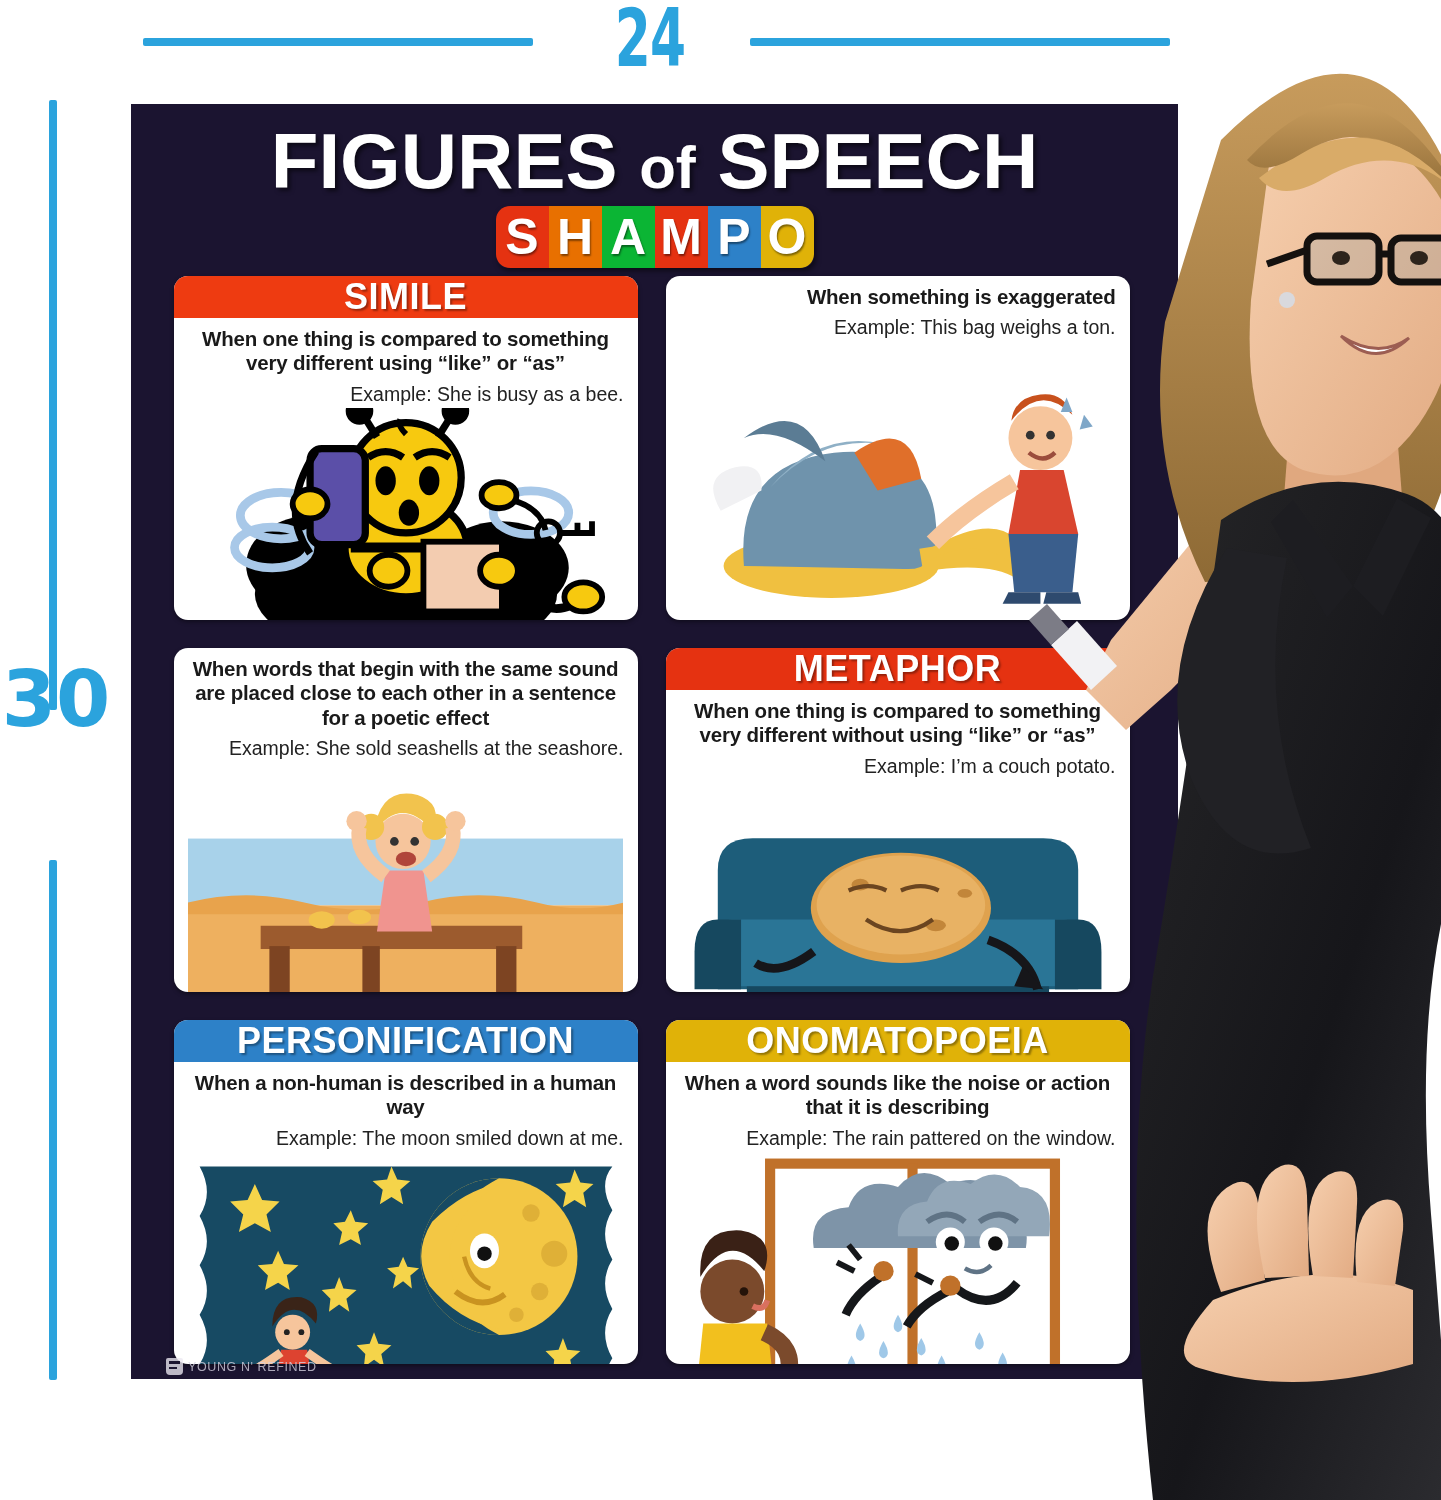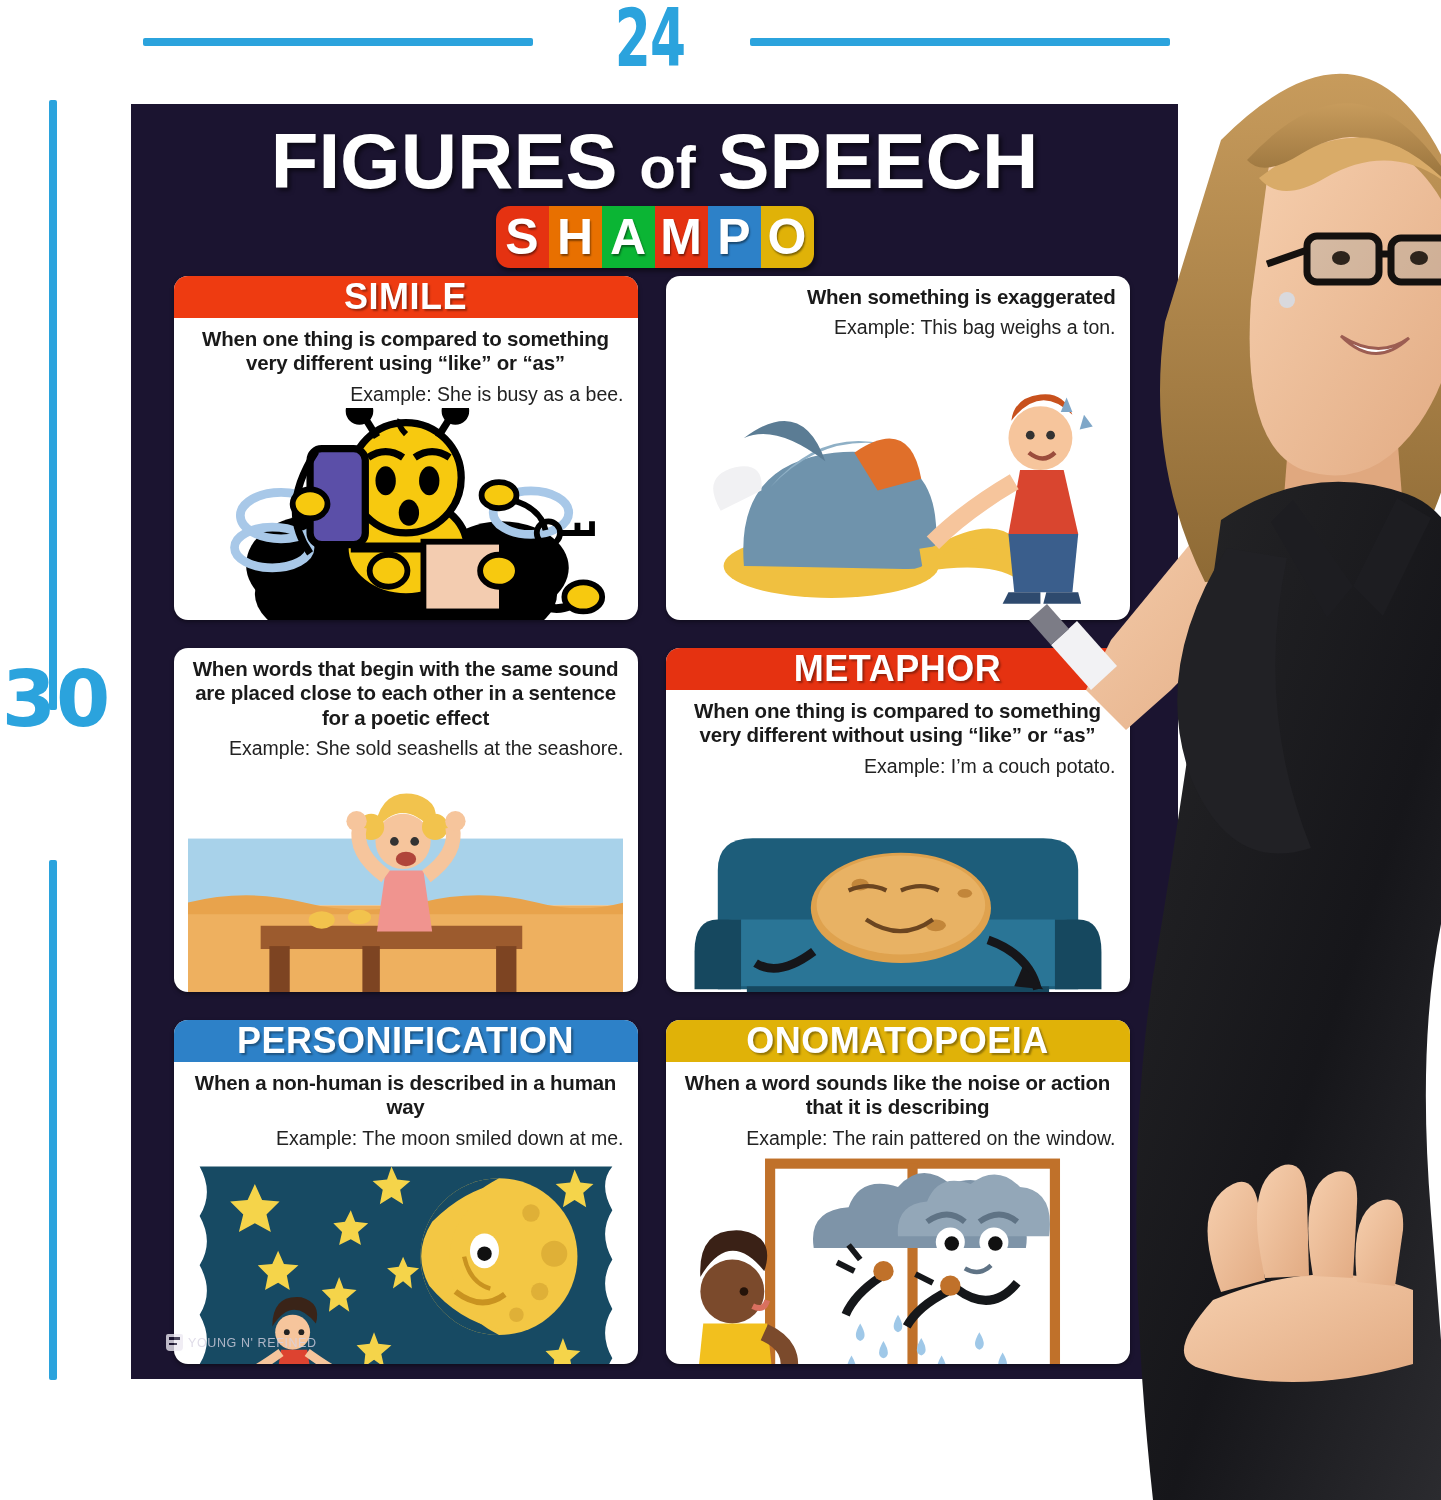--- a/index.html
+++ b/index.html
@@ -142,21 +142,21 @@
     flex: 1;
     width: 100%;
     display: flex; align-items: center; justify-content: center;
     margin-top: 2px;
     min-height: 0;
   }
   .art svg { max-width: 100%; max-height: 100%; }
 
   
   .logo {
-    position: absolute; left: 35px; bottom: 28px;
+    position: absolute; left: 35px; bottom: 4px;
     display: flex; align-items: center; gap: 5px;
     opacity: 0.78;
   }
   .logo .mark {
     width: 17px; height: 17px;
     background: #ece9f2;
     border-radius: 2px 2px 4px 4px;
     position: relative;
   }
   .logo .mark::before {

